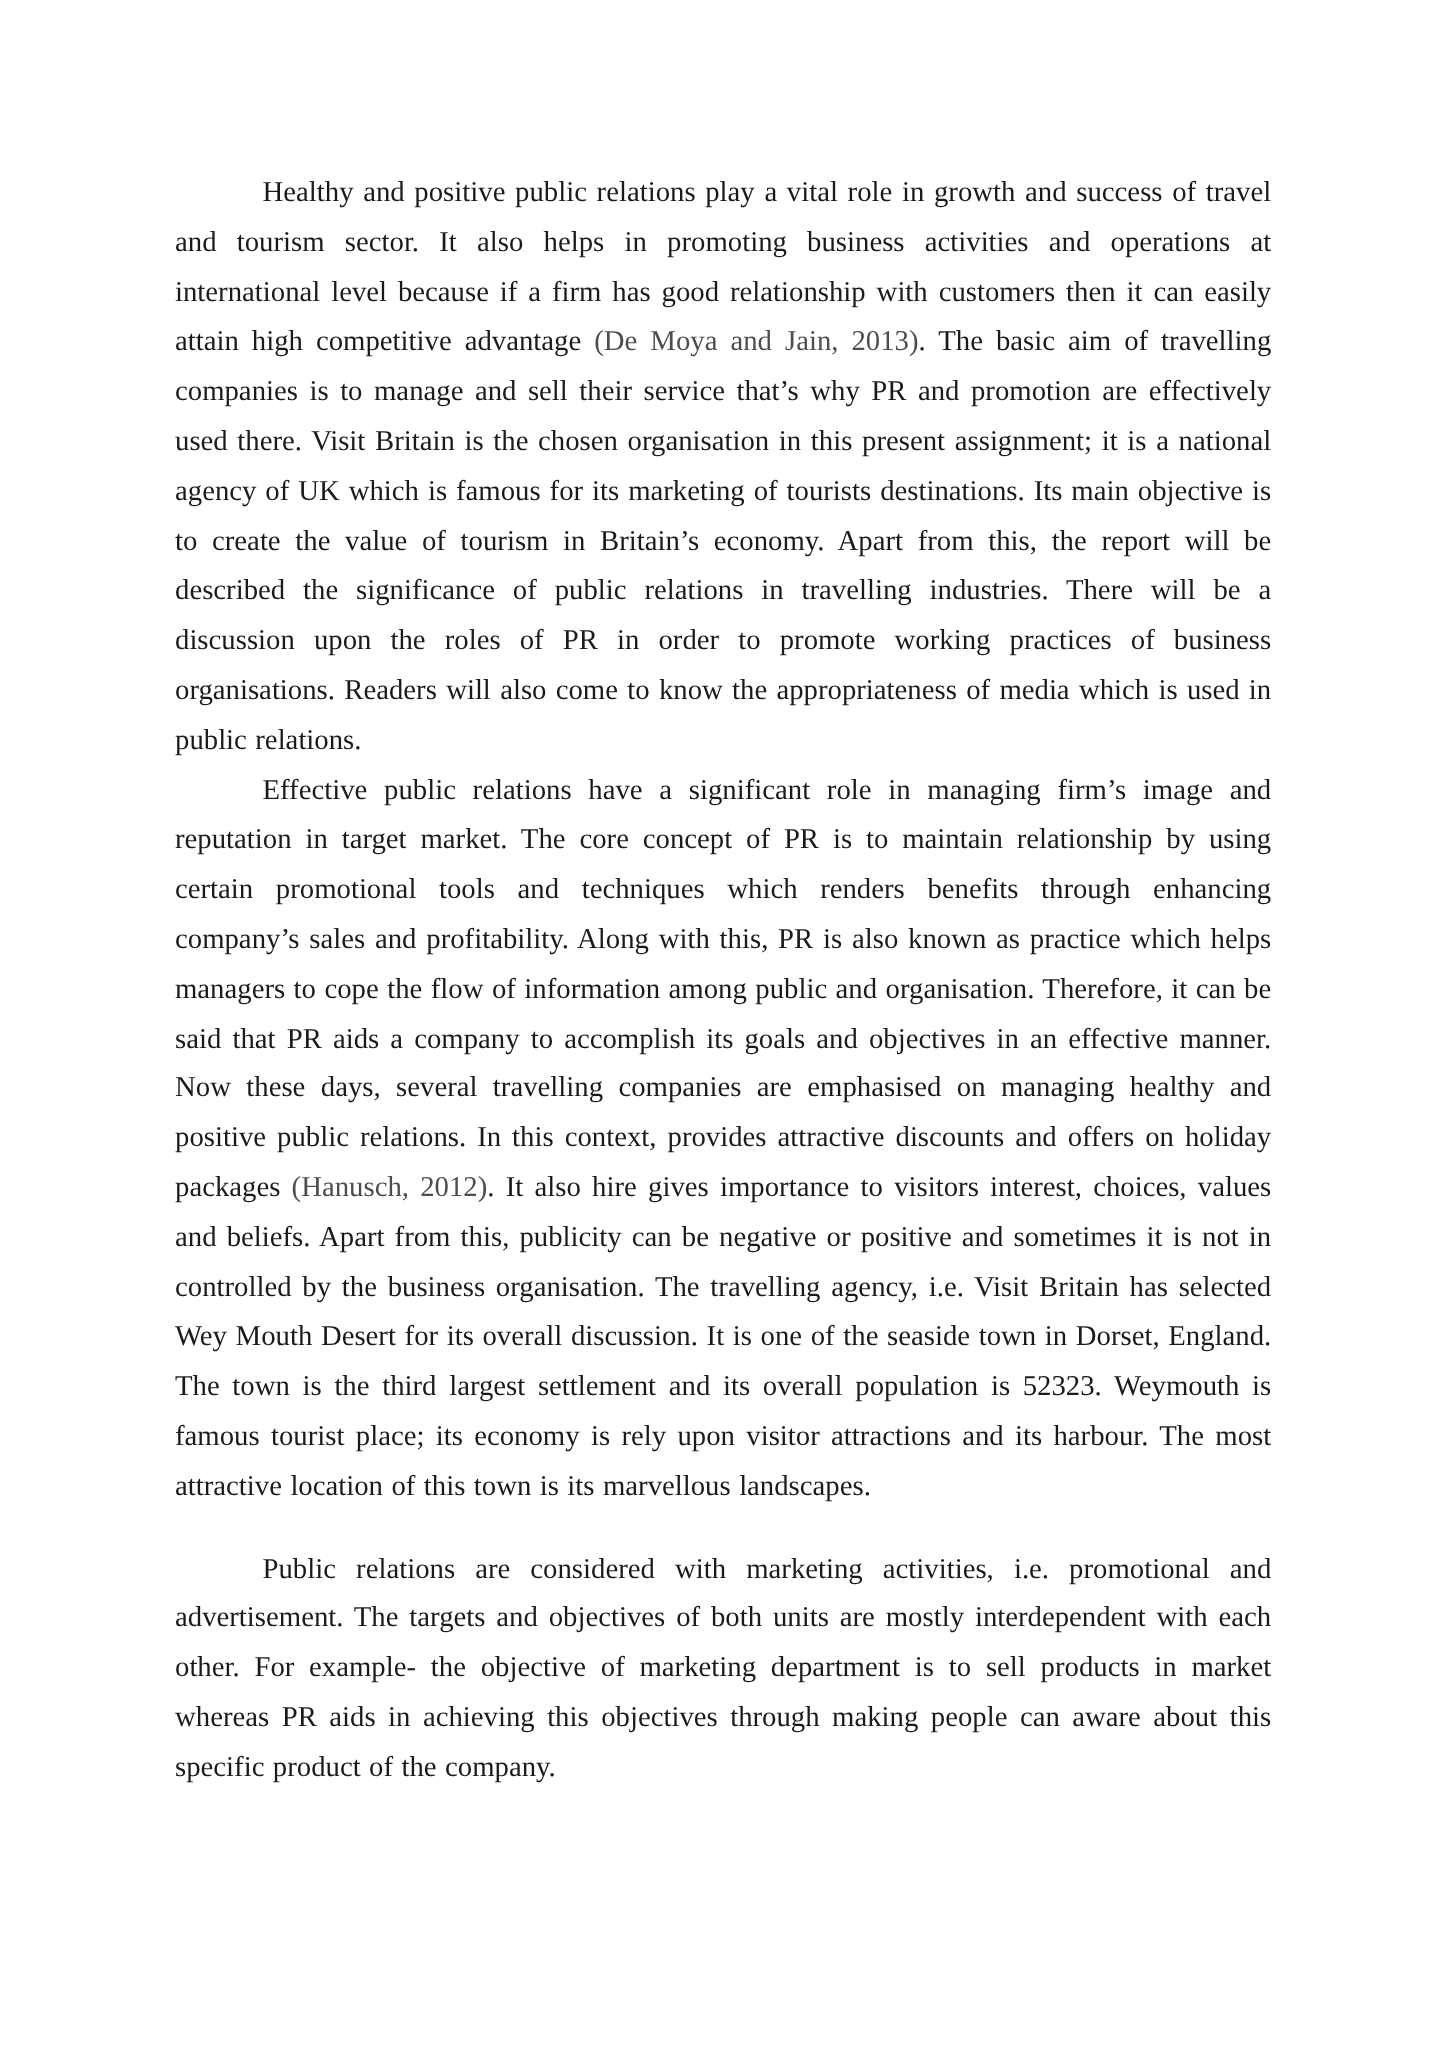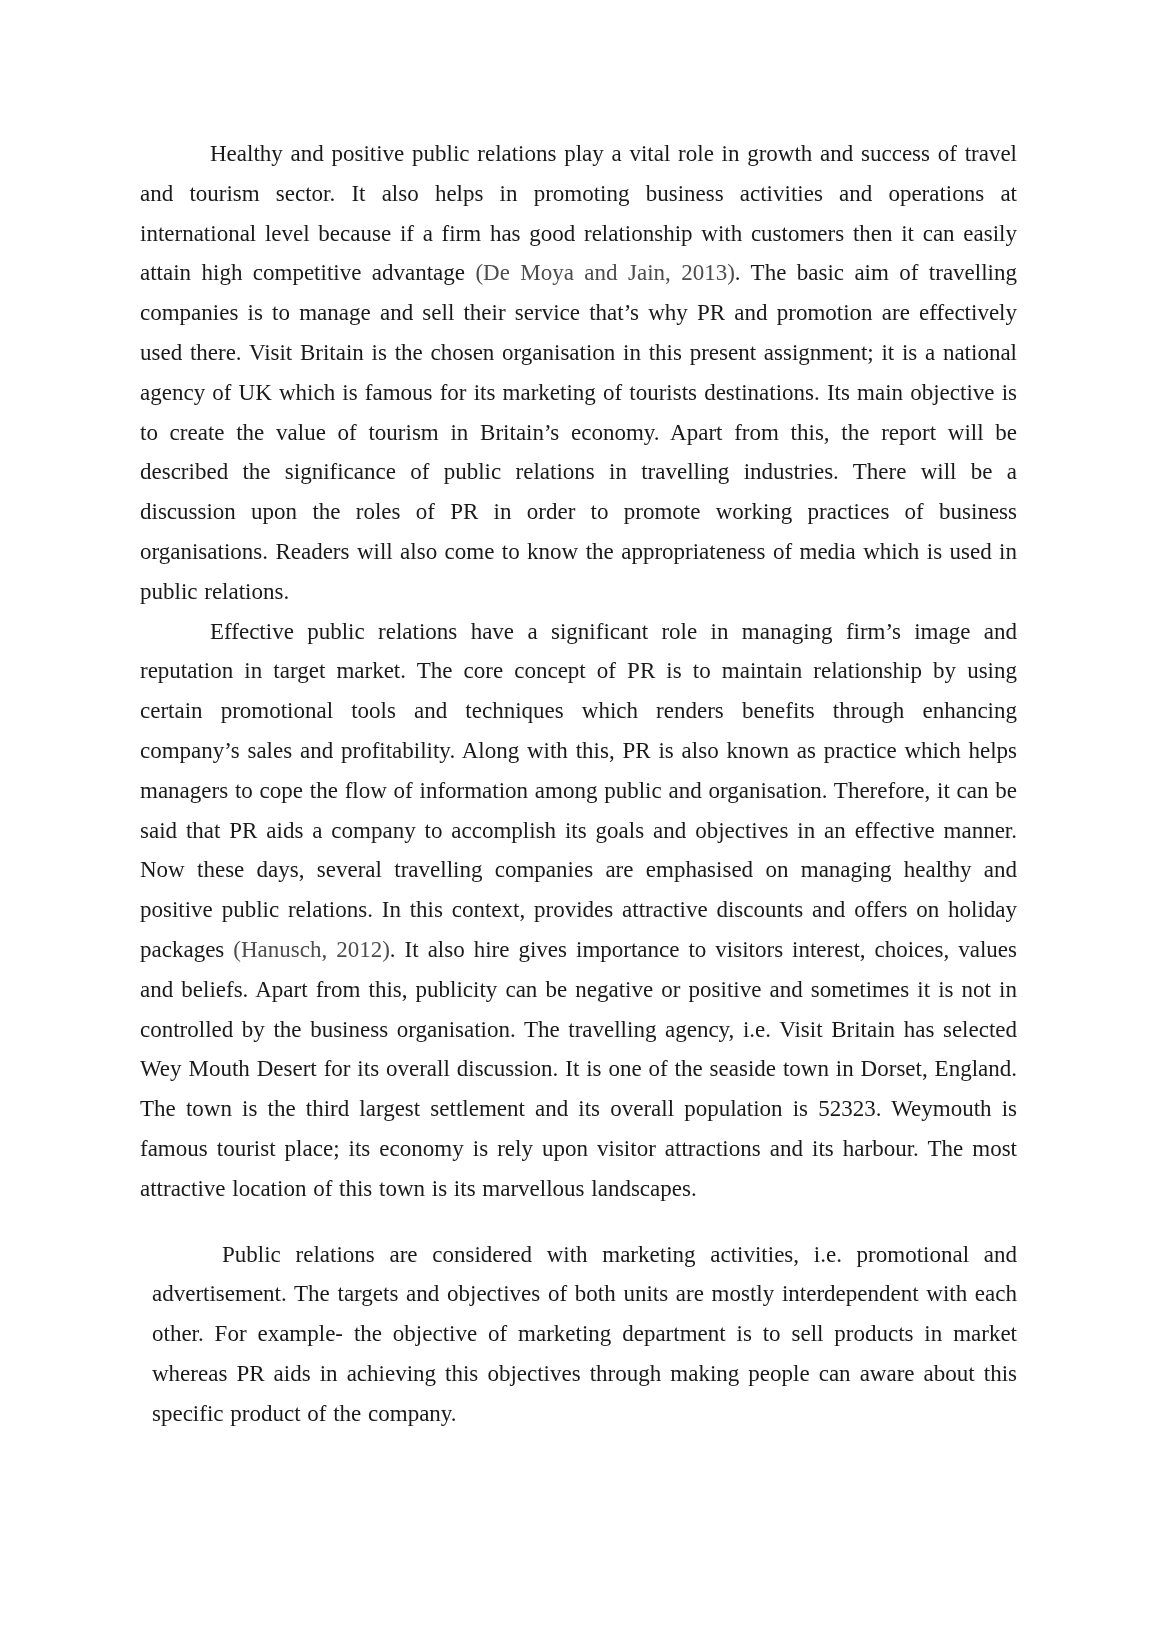--- a/index.html
+++ b/index.html
@@ -30,21 +30,20 @@
     margin: 22px 0 2px 0;
     font-size: 23px;
     font-weight: normal;
     text-decoration: underline;
     text-underline-offset: 3px;
     text-align: left;
     color: inherit;
   }
   .para-final {
     margin-top: 26px;
-    margin-left: 12px;
   }
   .citation {
     color: #4d4d4d;
   }
 </style>
 </head>
 <body>
 
 <div class="page" style="color: rgb(26, 26, 26); border-radius: 28px;">
 

